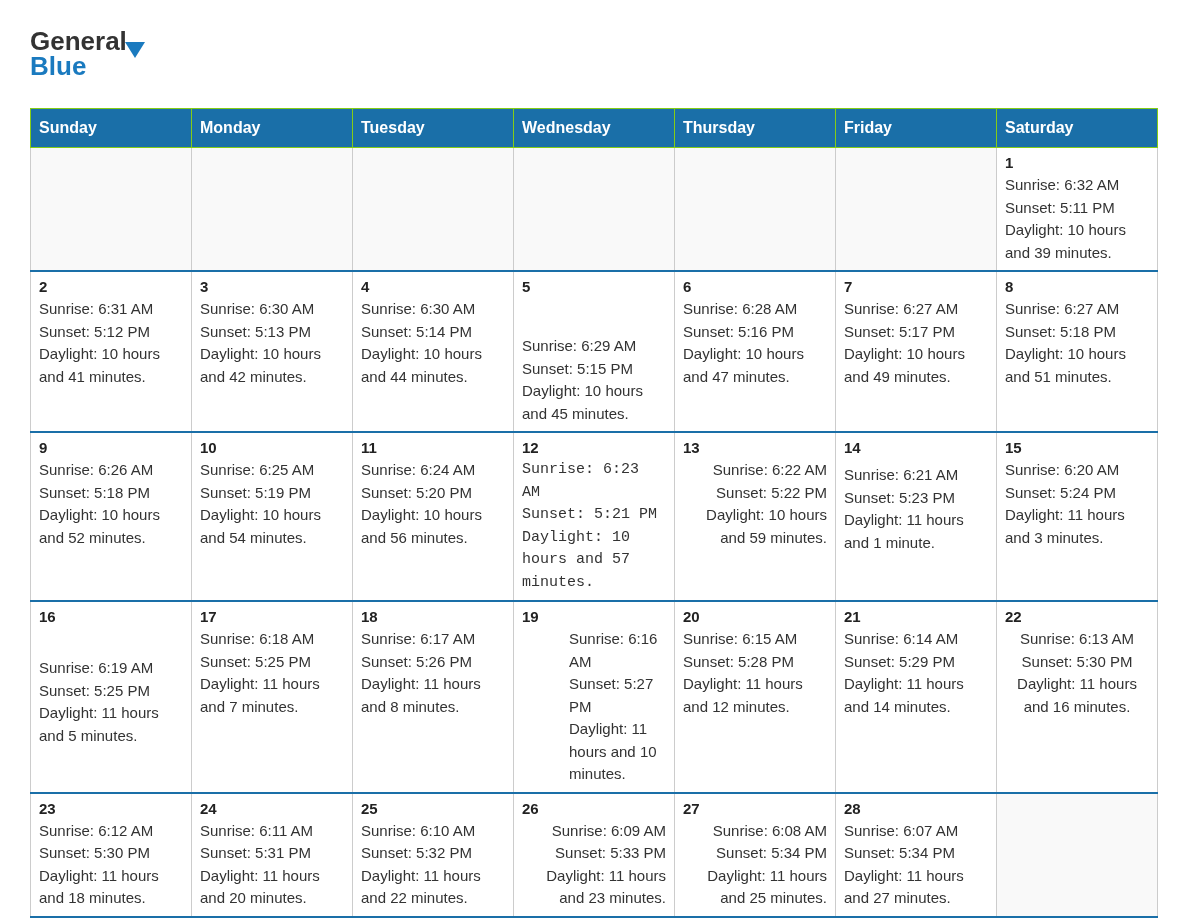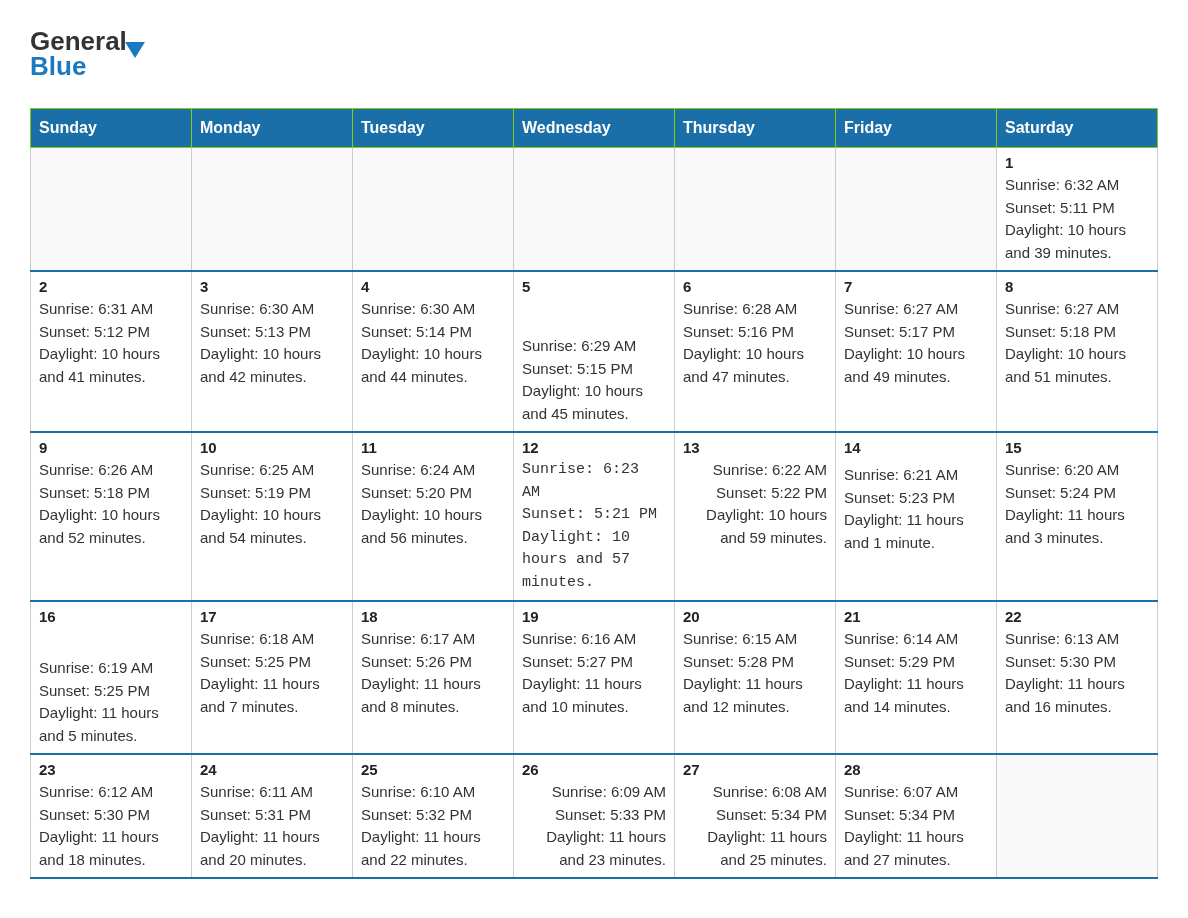--- a/index.html
+++ b/index.html
@@ -231,39 +231,39 @@
 Daylight: 11 hours and 7 minutes.</div>
         </td>
         <td>
           <span class="day-number">18</span>
           <div class="day-info" style="white-space: pre-line;">Sunrise: 6:17 AM
 Sunset: 5:26 PM
 Daylight: 11 hours and 8 minutes.</div>
         </td>
         <td>
           <span class="day-number">19</span>
-          <div class="day-info" style="white-space: pre-line;">Sunrise: 6:16 AM
+          <div class="day-info" style="white-space: pre-line; margin-left: 47px;">Sunrise: 6:16 AM
 Sunset: 5:27 PM
 Daylight: 11 hours and 10 minutes.</div>
         </td>
         <td>
           <span class="day-number">20</span>
           <div class="day-info" style="white-space: pre-line;">Sunrise: 6:15 AM
 Sunset: 5:28 PM
 Daylight: 11 hours and 12 minutes.</div>
         </td>
         <td>
           <span class="day-number">21</span>
           <div class="day-info" style="white-space: pre-line;">Sunrise: 6:14 AM
 Sunset: 5:29 PM
 Daylight: 11 hours and 14 minutes.</div>
         </td>
         <td>
           <span class="day-number">22</span>
-          <div class="day-info" style="white-space: pre-line;">Sunrise: 6:13 AM
+          <div class="day-info" style="white-space: pre-line; text-align: center;">Sunrise: 6:13 AM
 Sunset: 5:30 PM
 Daylight: 11 hours and 16 minutes.</div>
         </td>
       </tr>
       <tr class="last-row">
         <td>
           <span class="day-number">23</span>
           <div class="day-info" style="white-space: pre-line;">Sunrise: 6:12 AM
 Sunset: 5:30 PM
 Daylight: 11 hours and 18 minutes.</div>

